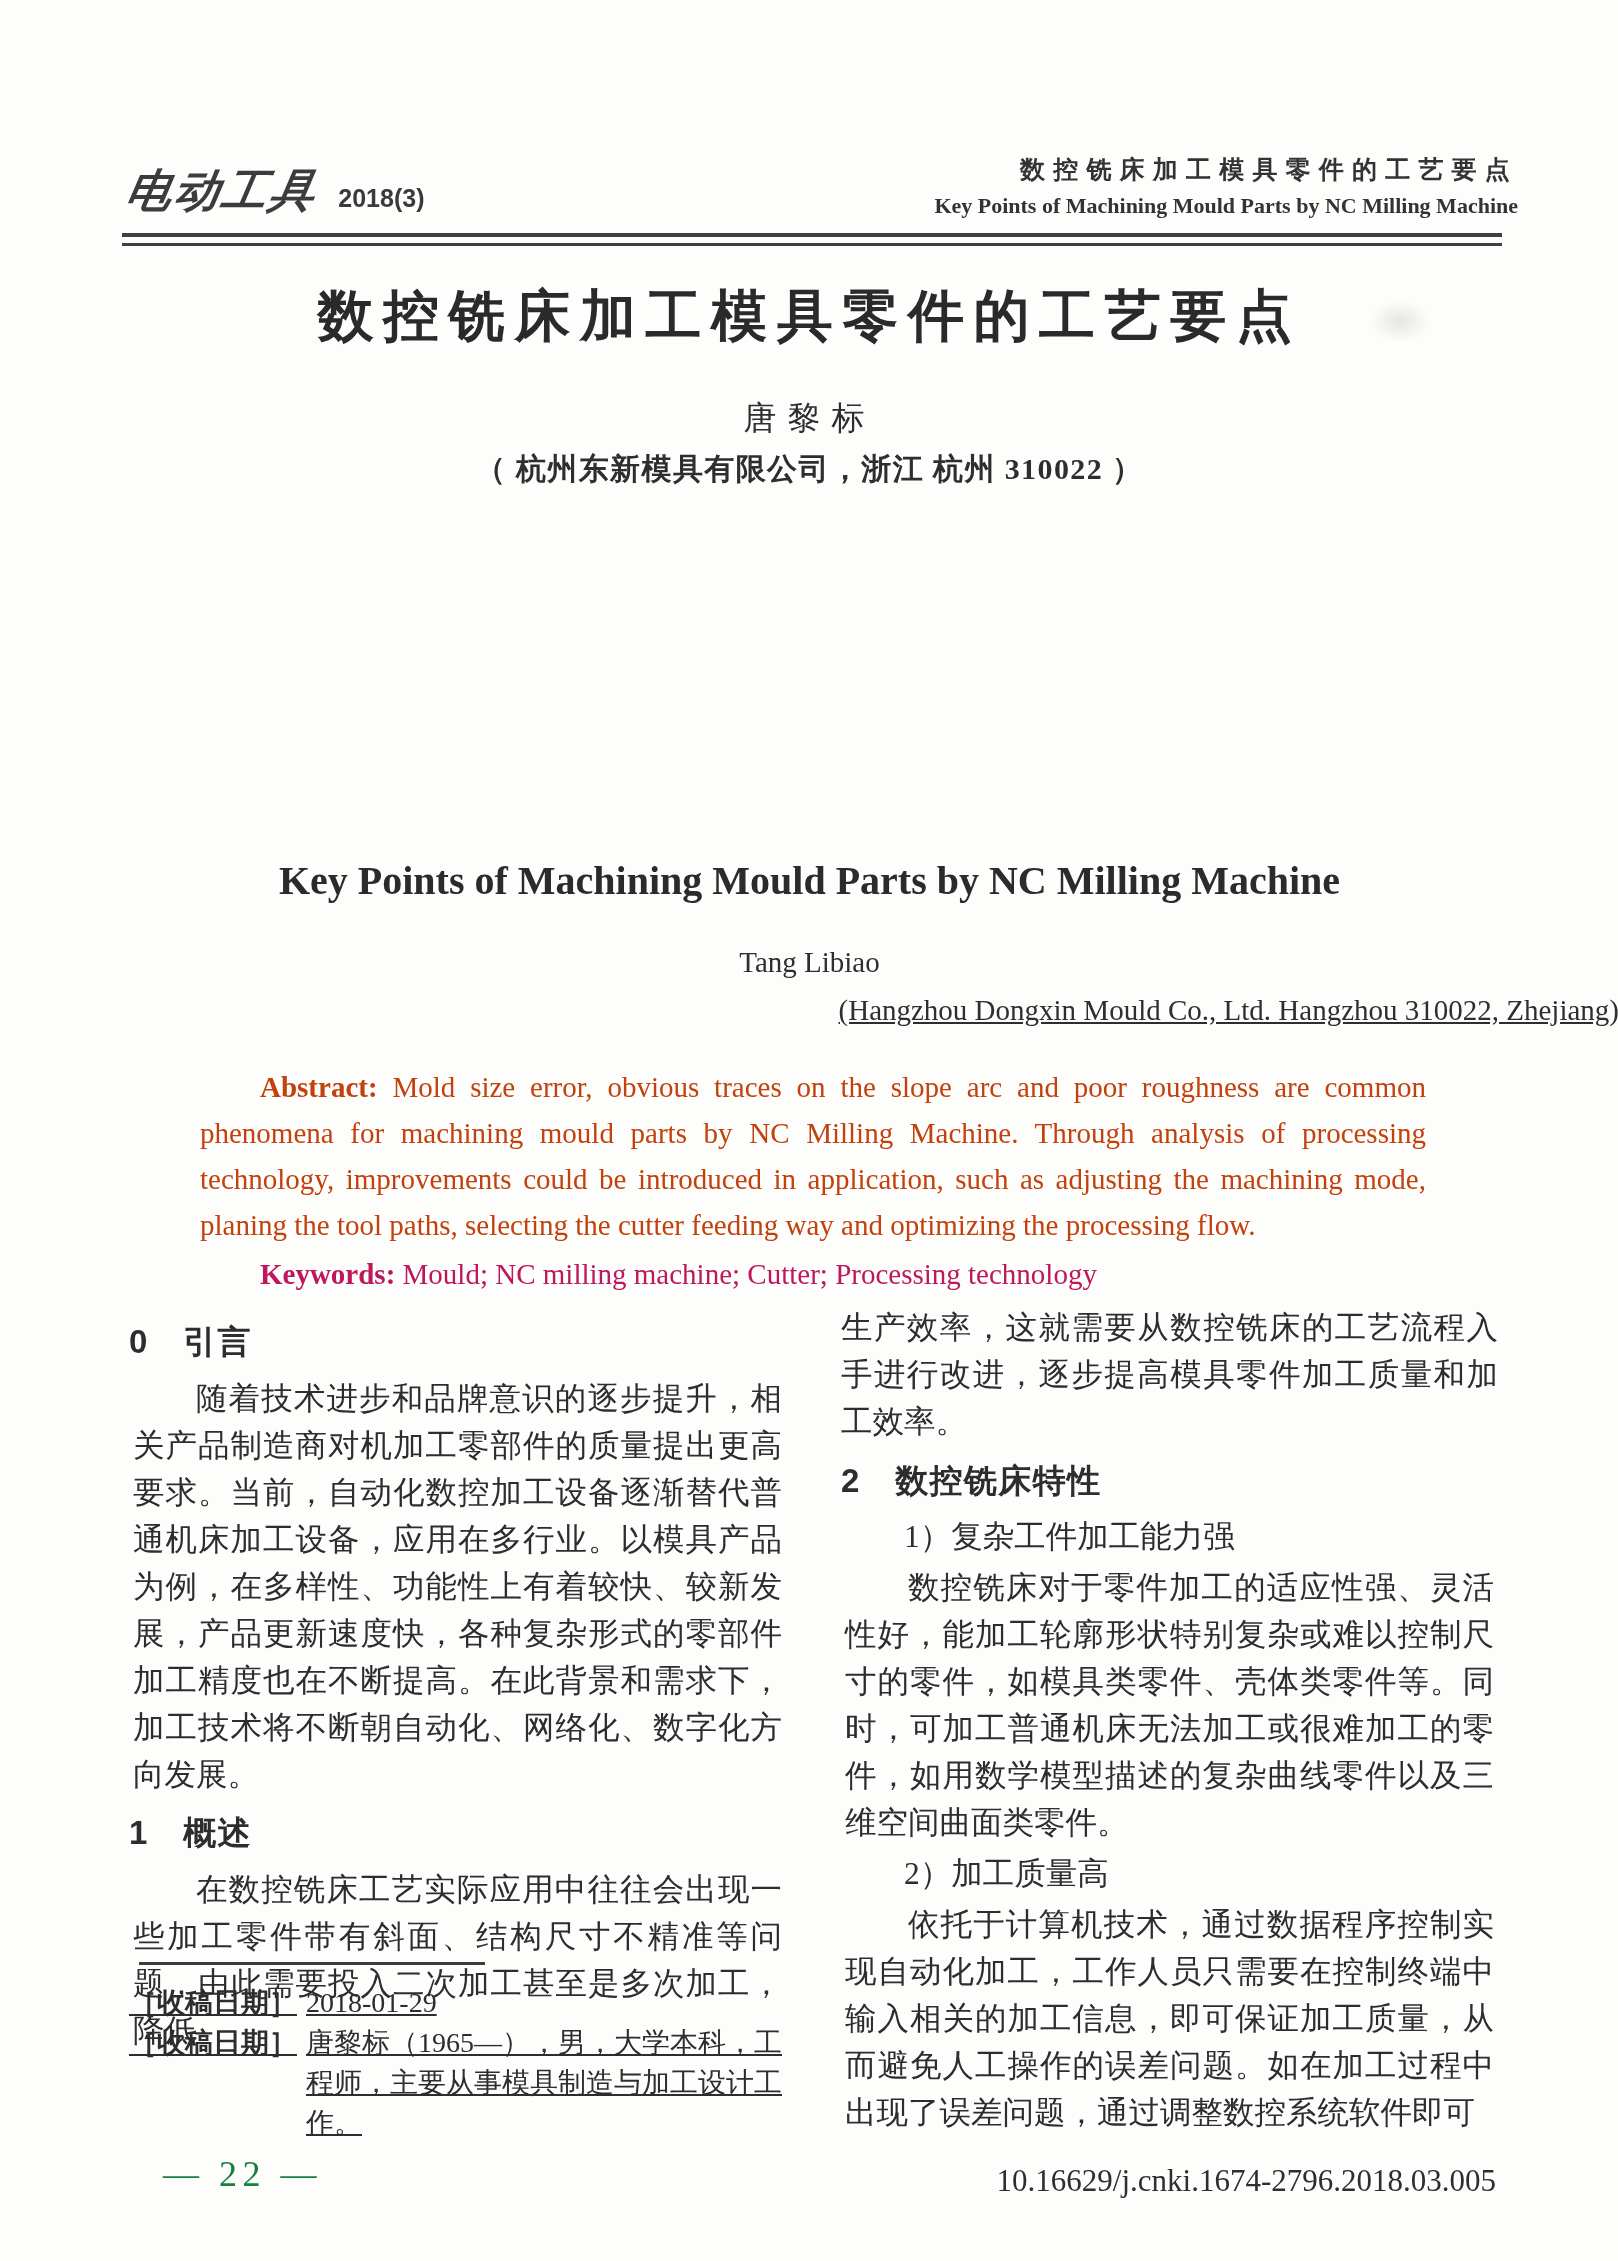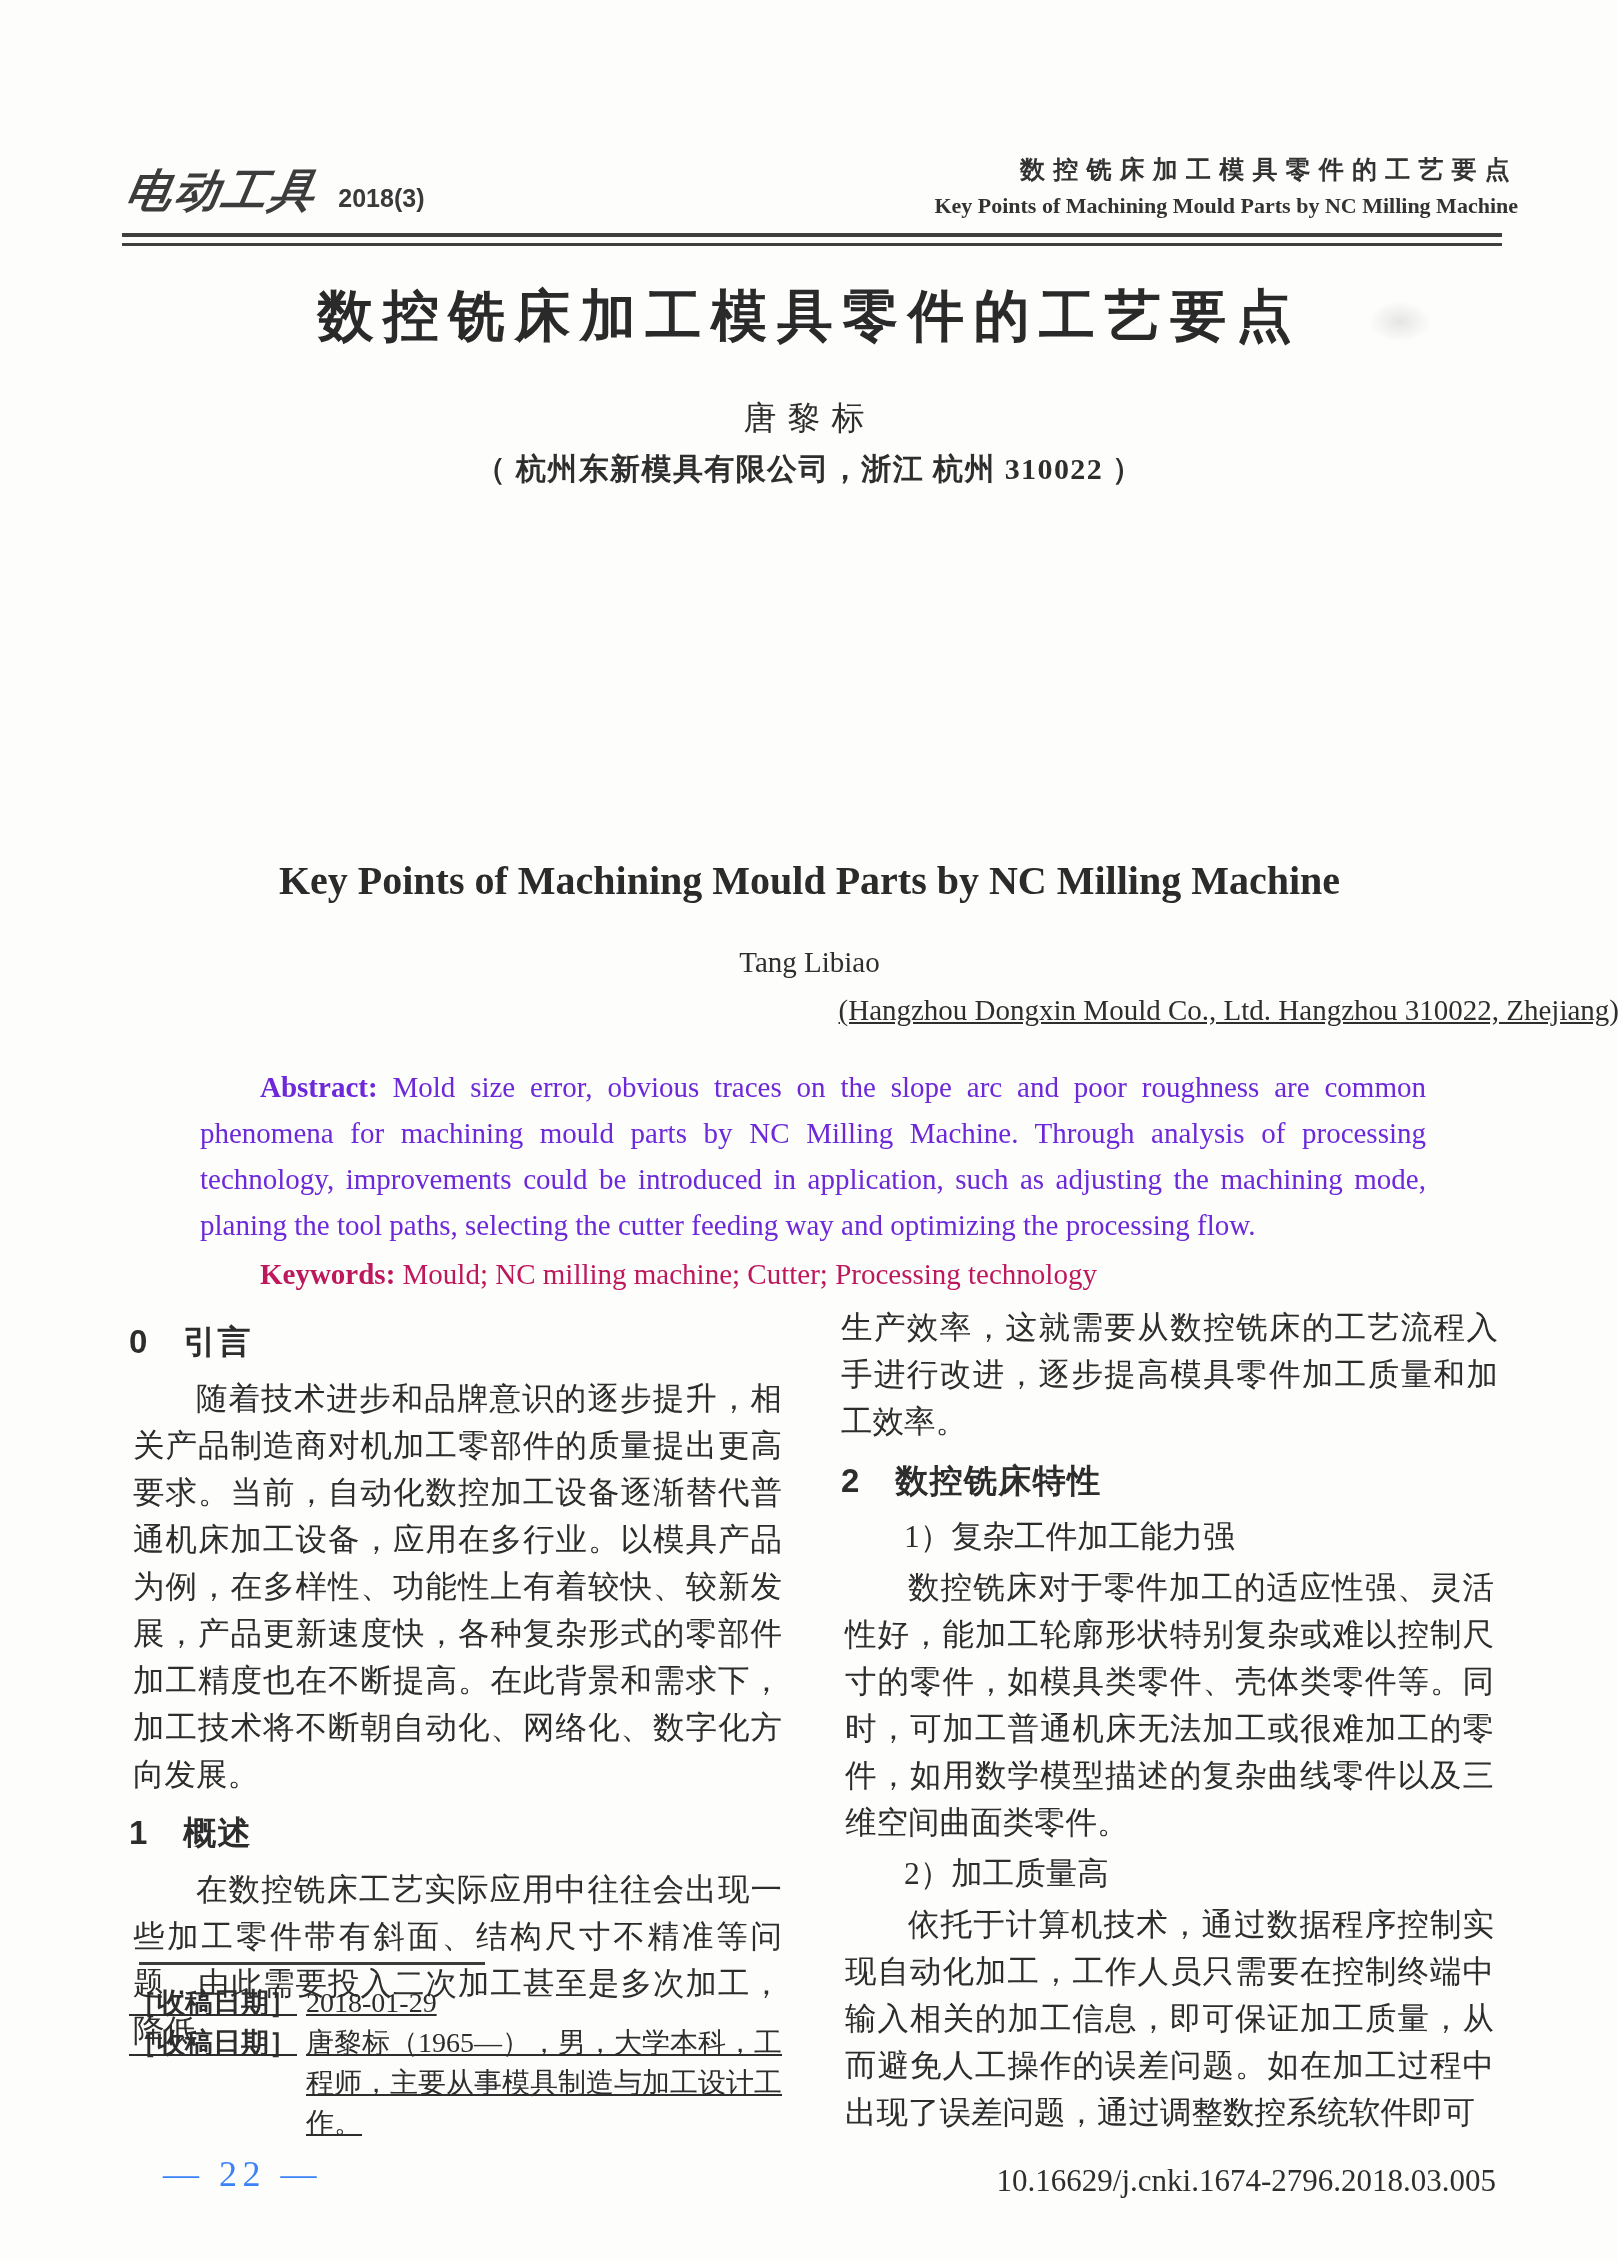--- a/index.html
+++ b/index.html
@@ -87,21 +87,21 @@
     position:absolute;left:0;width:100%;top:946px;
     text-align:center;font-size:29px;color:#2e2e2e;
   }
   .affil-en{
     position:absolute;left:0;width:100%;top:994px;
     text-align:right;font-size:29px;color:#2e2e2e;text-decoration:underline;
   }
   .abstract{
     position:absolute;left:200px;top:1035px;width:1226px;
     font-size:29px;line-height:46px;
-    text-align:justify;text-indent:60px;color:#6d28d9;
+    text-align:justify;text-indent:60px;color:#c2410c;
   }
   .abstract .run-in,.keywords .run-in{font-weight:700;}
   .keywords{
     position:absolute;left:200px;top:1222px;width:1226px;
     font-size:29px;line-height:46px;
     text-indent:60px;color:#be185d;
   }
   
   .body-cols{
     position:absolute;left:129px;top:1304px;width:1369px;
@@ -128,21 +128,21 @@
   .fn-entry{display:flex;font-size:28px;line-height:40px;text-align:left;}
   .fn-label{
     flex:0 0 177px;
     font-family:"Liberation Sans","DejaVu Sans",sans-serif;
     font-weight:700;white-space:nowrap;
   }
   .fn-value{flex:1;}
   
   .footer-page{
     position:absolute;left:163px;top:2153px;
-    font-size:36px;letter-spacing:5.5px;color:#3b82f6;
+    font-size:36px;letter-spacing:5.5px;color:#15803d;
   }
   .footer-doi{
     position:absolute;right:123px;top:2163px;
     font-size:31px;color:#2e2e2e;
   }
 </style>
 </head>
 <body>
 
 <div class="page">

